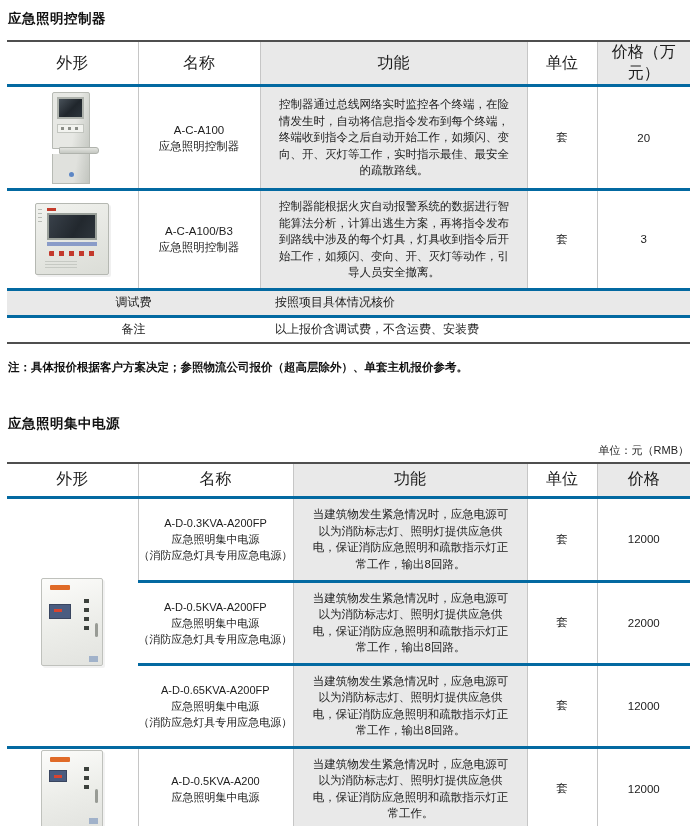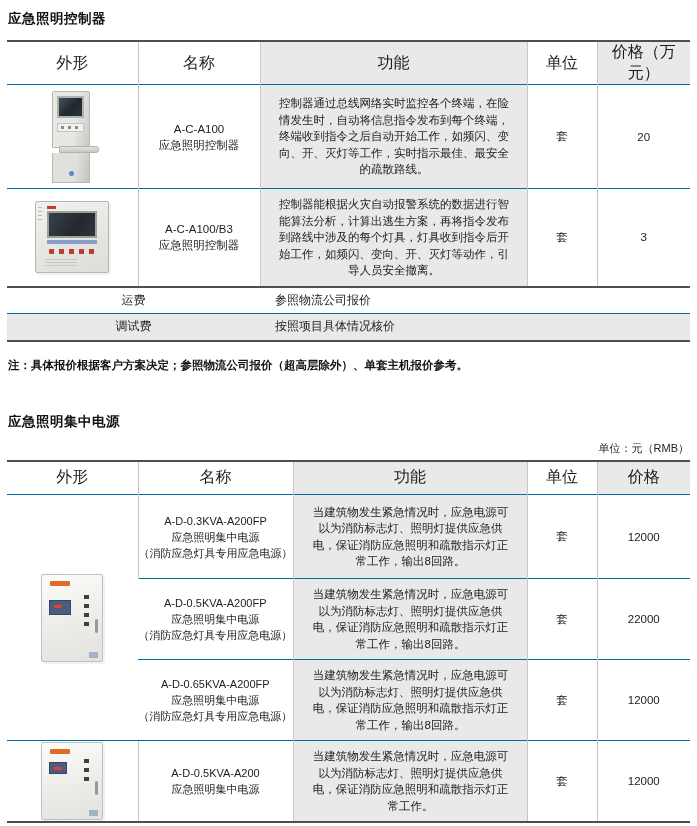--- a/index.html
+++ b/index.html
@@ -22,21 +22,21 @@
   }
   .price-table th, .price-table td {
     border-left:1px solid #c6c6c6;
     vertical-align:middle; text-align:center;
     font-weight:normal; color:#1c1c1c;
   }
   .price-table th:first-child, .price-table td:first-child { border-left:none; }
   .price-table thead th { height:30px; font-size:16px; }
   .t2 thead th { height:34px; }
   .shade { background:#e9e9e9; }
-  .price-table tbody tr td { border-top:1px solid #0369a1; }
+  .price-table tbody tr td { border-top:3px solid #0369a1; }
   .func-cell {
     text-align:justify; padding:7px 14px 7px 15px;
     line-height:16.5px; background:#e9e9e9;
   }
   .name-cell { line-height:16px; font-size:11px; }
   .name-cell .nl { display:block; white-space:nowrap; }
   .t1 .name-cell { font-size:11.5px; }
   .dark-top td { border-top:2px solid #4f4f4f !important; }
   tr.foot td { border-left:none; height:27px; font-size:12px; }
   tr.foot .foot-label { text-align:center; }
@@ -151,27 +151,27 @@
         </div>
       </td>
       <td class="name-cell">
         <span class="nl">A-C-A100/B3</span>
         <span class="nl">应急照明控制器</span>
       </td>
       <td class="func-cell">控制器能根据火灾自动报警系统的数据进行智能算法分析，计算出逃生方案，再将指令发布到路线中涉及的每个灯具，灯具收到指令后开始工作，如频闪、变向、开、灭灯等动作，引导人员安全撤离。</td>
       <td>套</td>
       <td>3</td>
     </tr>
-    <tr class="foot dark-top">
-      <td colspan="2" class="foot-label">运费</td>
-      <td colspan="3" class="foot-value">参照物流公司报价</td>
-    </tr>
     <tr class="foot">
       <td colspan="2" class="foot-label shade">调试费</td>
       <td colspan="3" class="foot-value shade">按照项目具体情况核价</td>
+    </tr>
+    <tr class="foot">
+      <td colspan="2" class="foot-label">备注</td>
+      <td colspan="3" class="foot-value">以上报价含调试费，不含运费、安装费</td>
     </tr>
   </tbody>
 </table>
 
 <p class="note-line">注：具体报价根据客户方案决定；参照物流公司报价（超高层除外）、单套主机报价参考。</p>
 
 <h2 id="title2" class="sec-title">应急照明集中电源</h2>
 <div class="unit-note">单位：元（RMB）</div>
 
 <table class="price-table t2">

